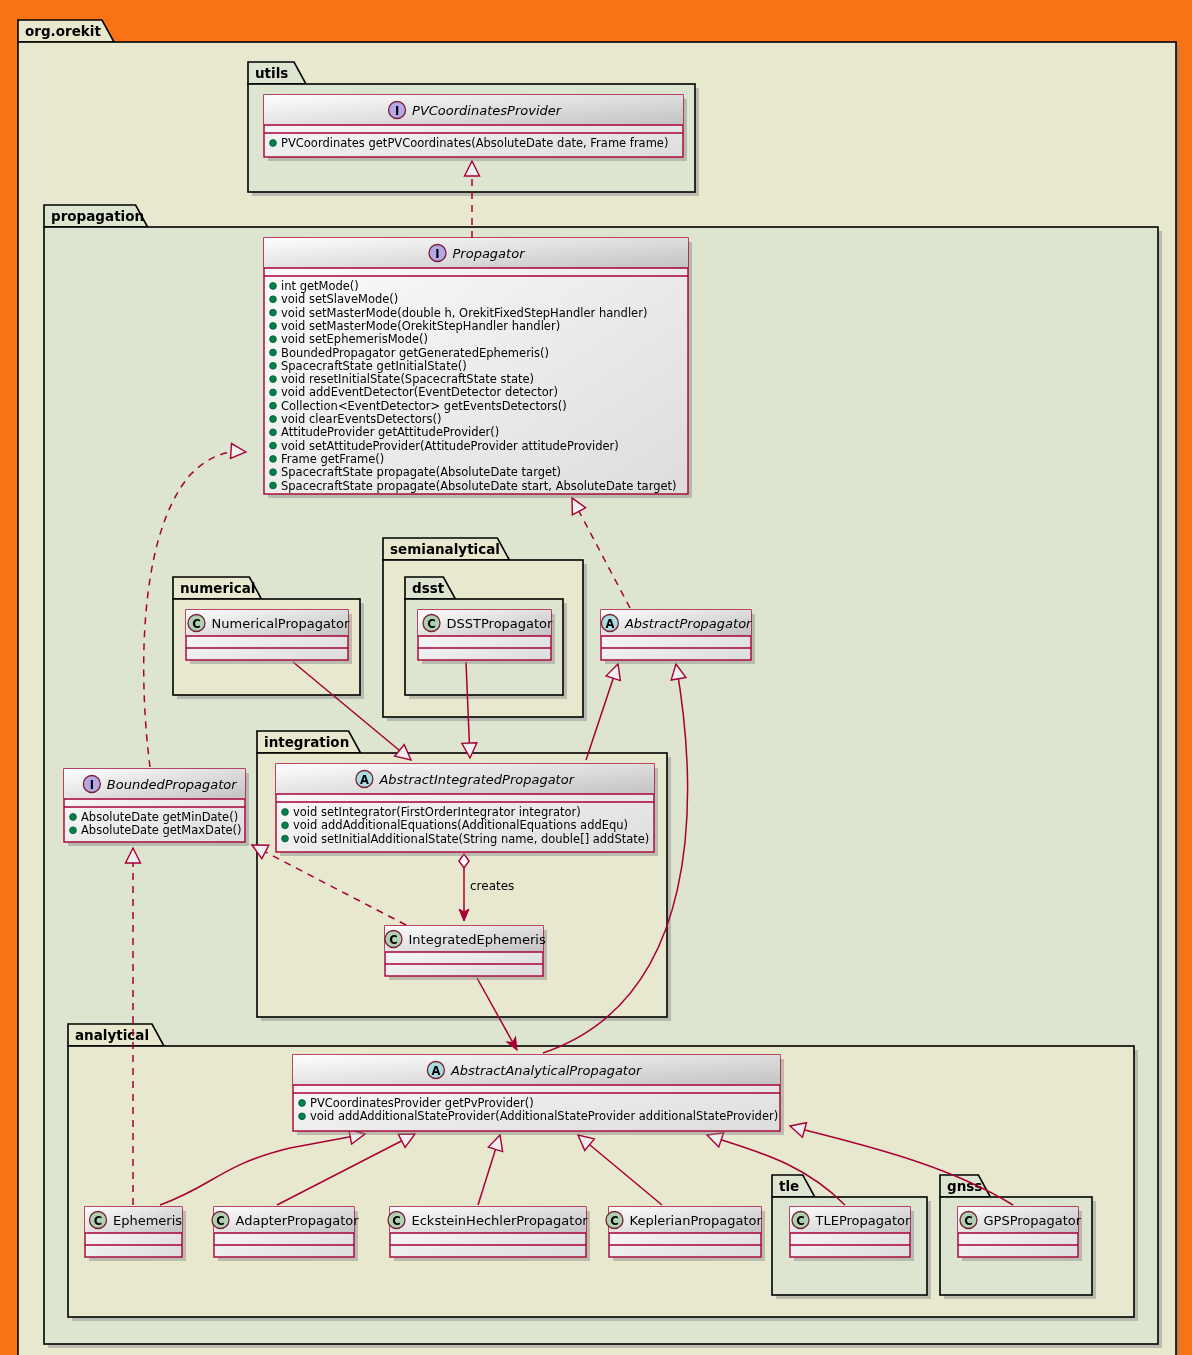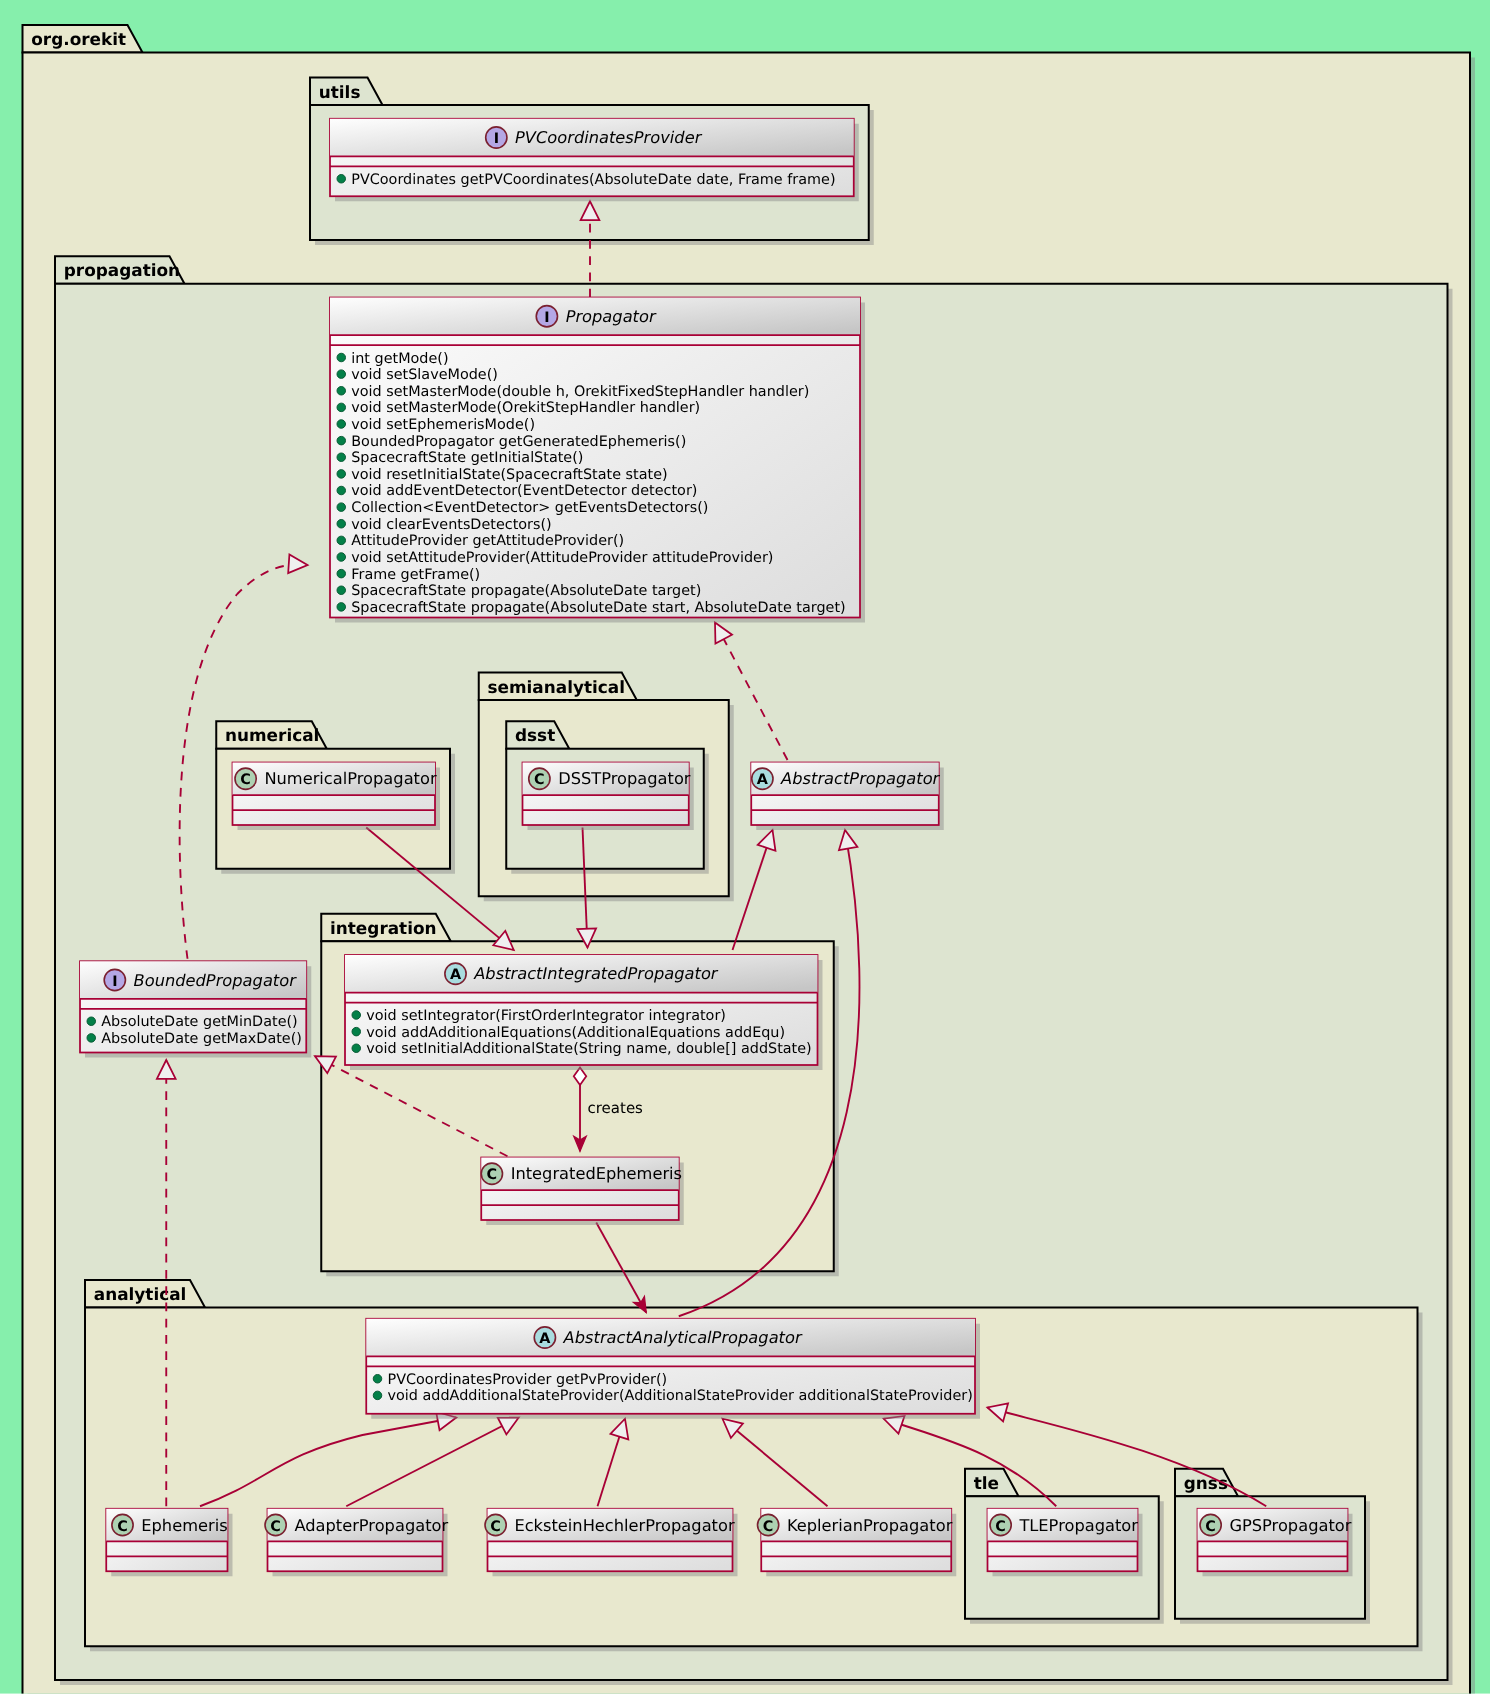--- a/index.html
+++ b/index.html
@@ -1,17 +1,17 @@
 <!DOCTYPE html>
 <html><head>
 <meta charset="utf-8">
 <style>
   html,body{margin:0;padding:0;background:#ffffff;}
   body{font-family:"DejaVu Sans","Liberation Sans",sans-serif;}
-  #diagram{position:relative;width:1192px;height:1355px;overflow:hidden;background:#86efac;}
+  #diagram{position:relative;width:1192px;height:1355px;overflow:hidden;background:#f97316;}
   svg{position:absolute;left:0;top:0;width:1192px;height:1355px;}
   text{font-family:"DejaVu Sans","Liberation Sans",sans-serif;}
   .pkg-label{font-size:13.5px;font-weight:bold;fill:#000000;}
   .cls-name{font-size:13px;font-style:italic;fill:#000000;}
   .cls-name-plain{font-size:13px;fill:#000000;}
   .member{font-size:11.5px;fill:#000000;}
   .edge-label{font-size:12px;fill:#000000;}
 </style>
 </head>
 <body>

